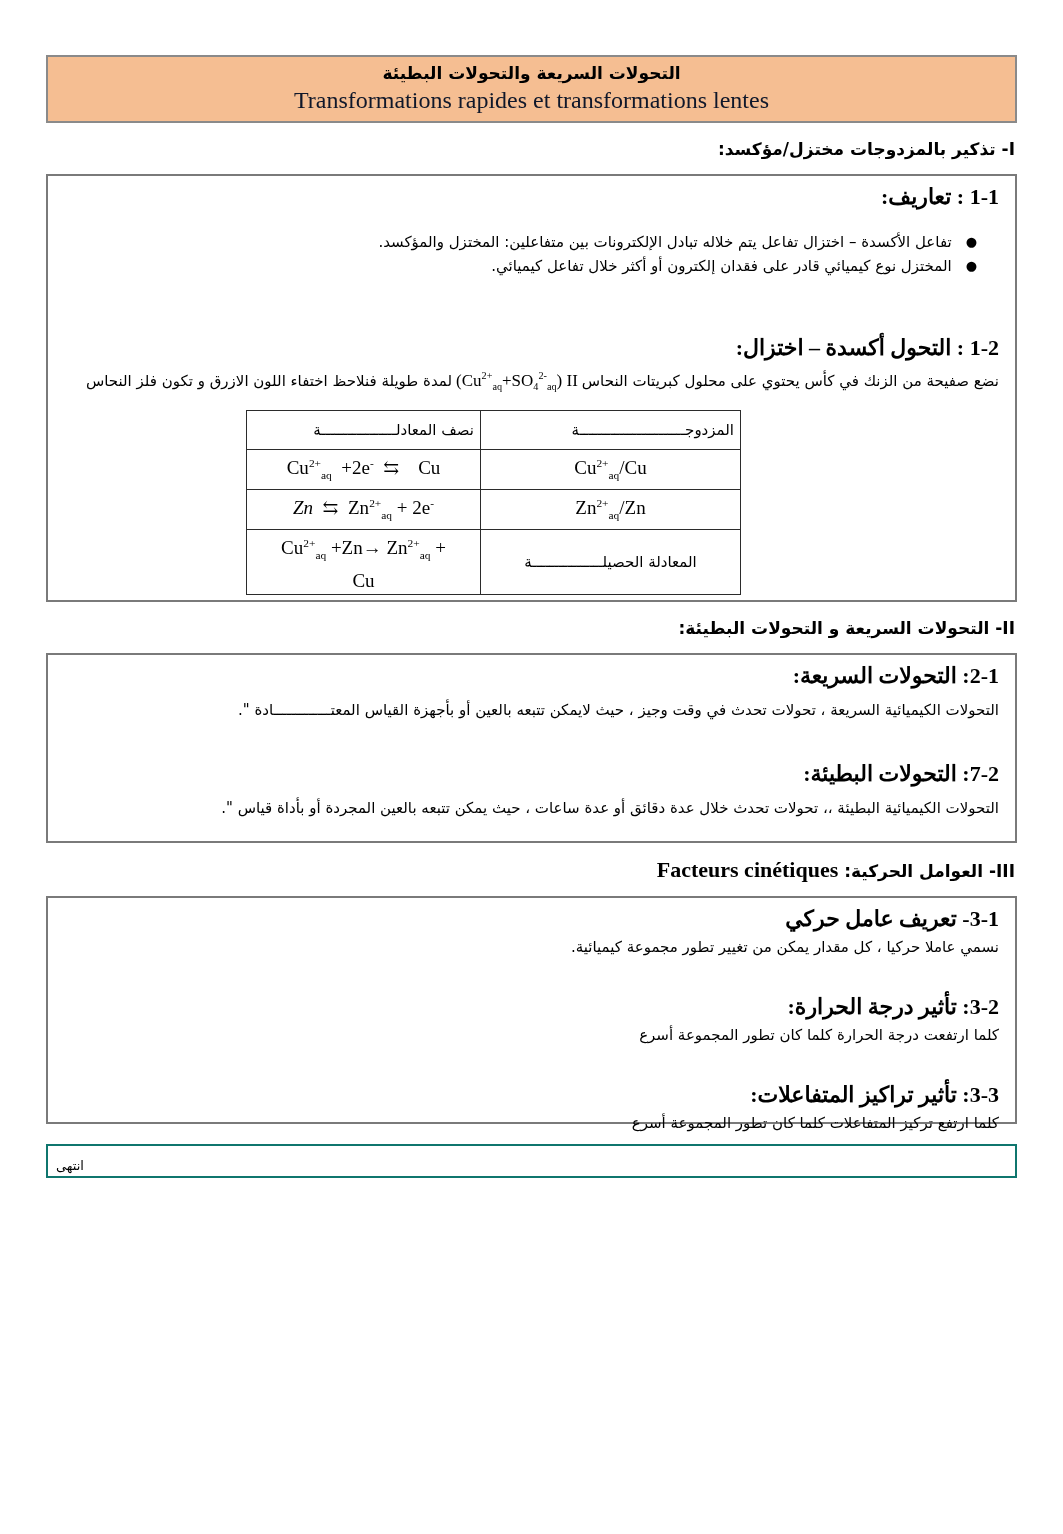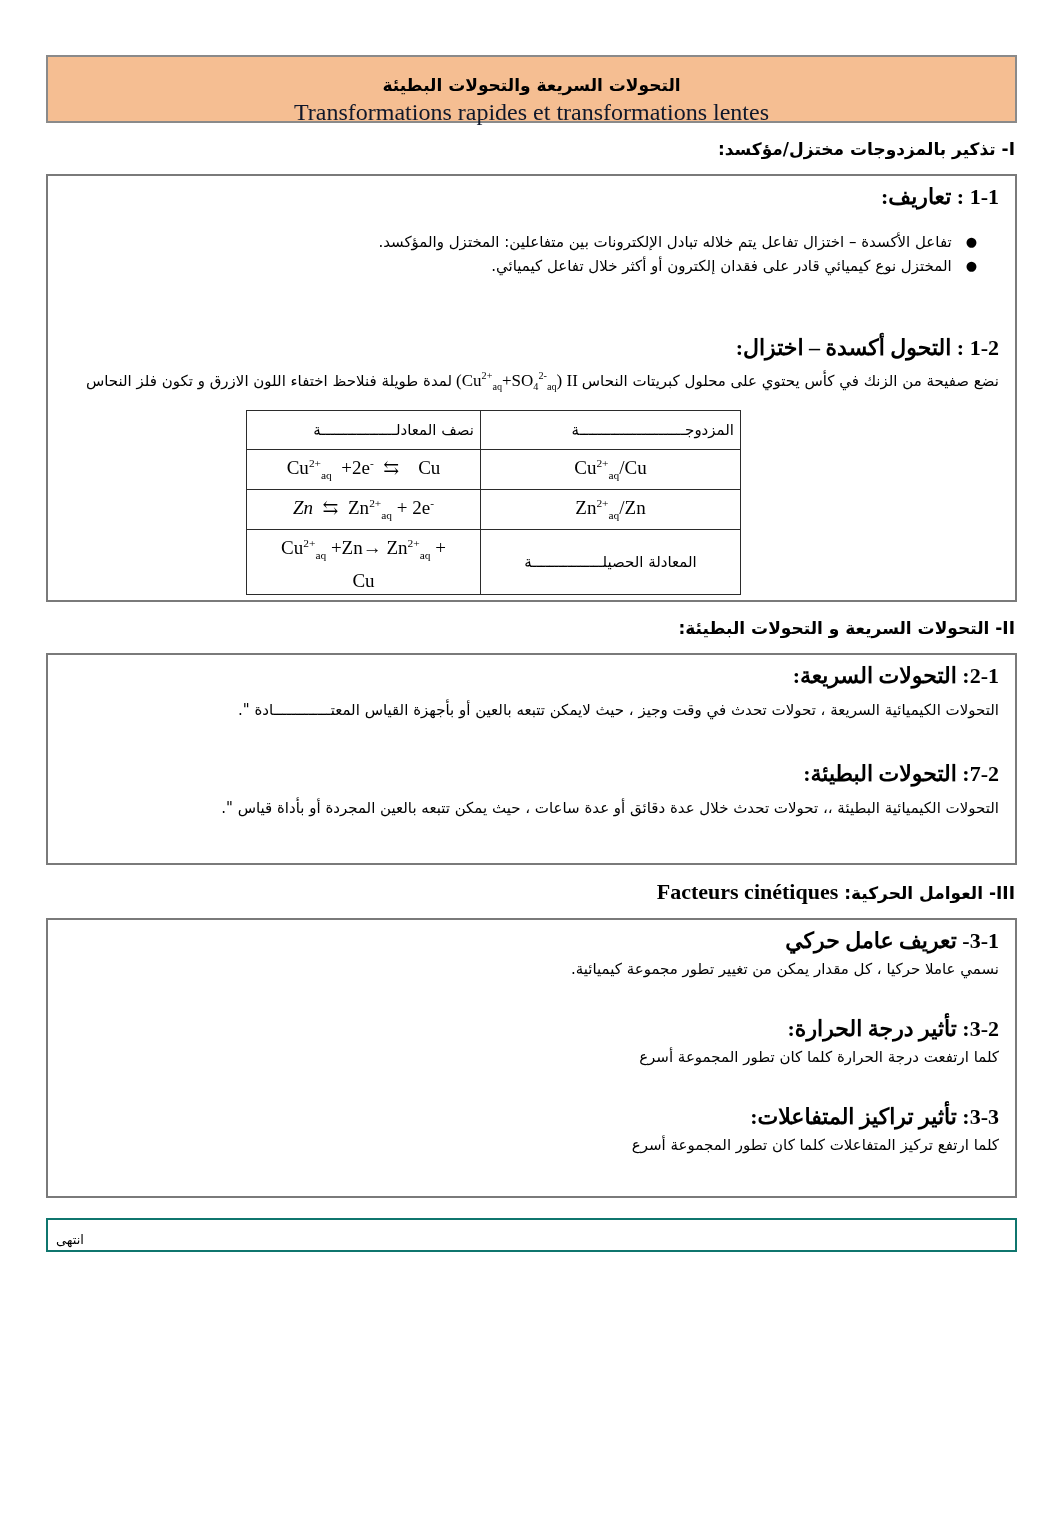--- a/index.html
+++ b/index.html
@@ -6,21 +6,21 @@
   html,body { background:#fff; }
   body {
     width:1063px; height:1534px; overflow:hidden;
     font-family:"DejaVu Sans", sans-serif; color:#000;
   }
   .page { padding:55px 46px 0 46px; }
 
   
   .header-box {
     height:68px; border:2px solid #8a8a8a; background:#F5BE92;
-    text-align:center; padding-top:17px;
+    text-align:center; padding-top:5px;
   }
   .title-ar { font-size:17px; font-weight:bold; line-height:22px; direction:rtl; }
   .title-fr {
     font-family:"Liberation Serif","DejaVu Serif",serif;
     font-size:24px; line-height:32px; color:#0f172a;
   }
 
   
   .sec-head {
     direction:rtl; text-align:right; font-weight:bold;
@@ -30,22 +30,22 @@
     font-family:"Liberation Serif","DejaVu Serif",serif;
     font-size:22px; font-weight:bold;
   }
 
   
   .box {
     border:2px solid #7a7a7a; direction:rtl; text-align:right;
     padding:6px 16px 0 16px;
   }
   .box1 { height:428px; }
-  .box2 { height:212px; margin-top:2px; }
-  .box3 { height:280px; }
+  .box2 { height:190px; margin-top:2px; }
+  .box3 { height:228px; }
 
   .sub-head {
     font-family:"Liberation Serif","DejaVu Serif",serif;
     font-weight:bold; font-size:22px; line-height:30px; direction:rtl;
   }
   .body-text { font-size:15px; line-height:26px; direction:rtl; }
   .mt-def { margin-top:55px; }
   .mt-sub2 { margin-top:36px; }
   .mt-sub3 { margin-top:32px; }
   .mt-body { margin-top:6px; }

